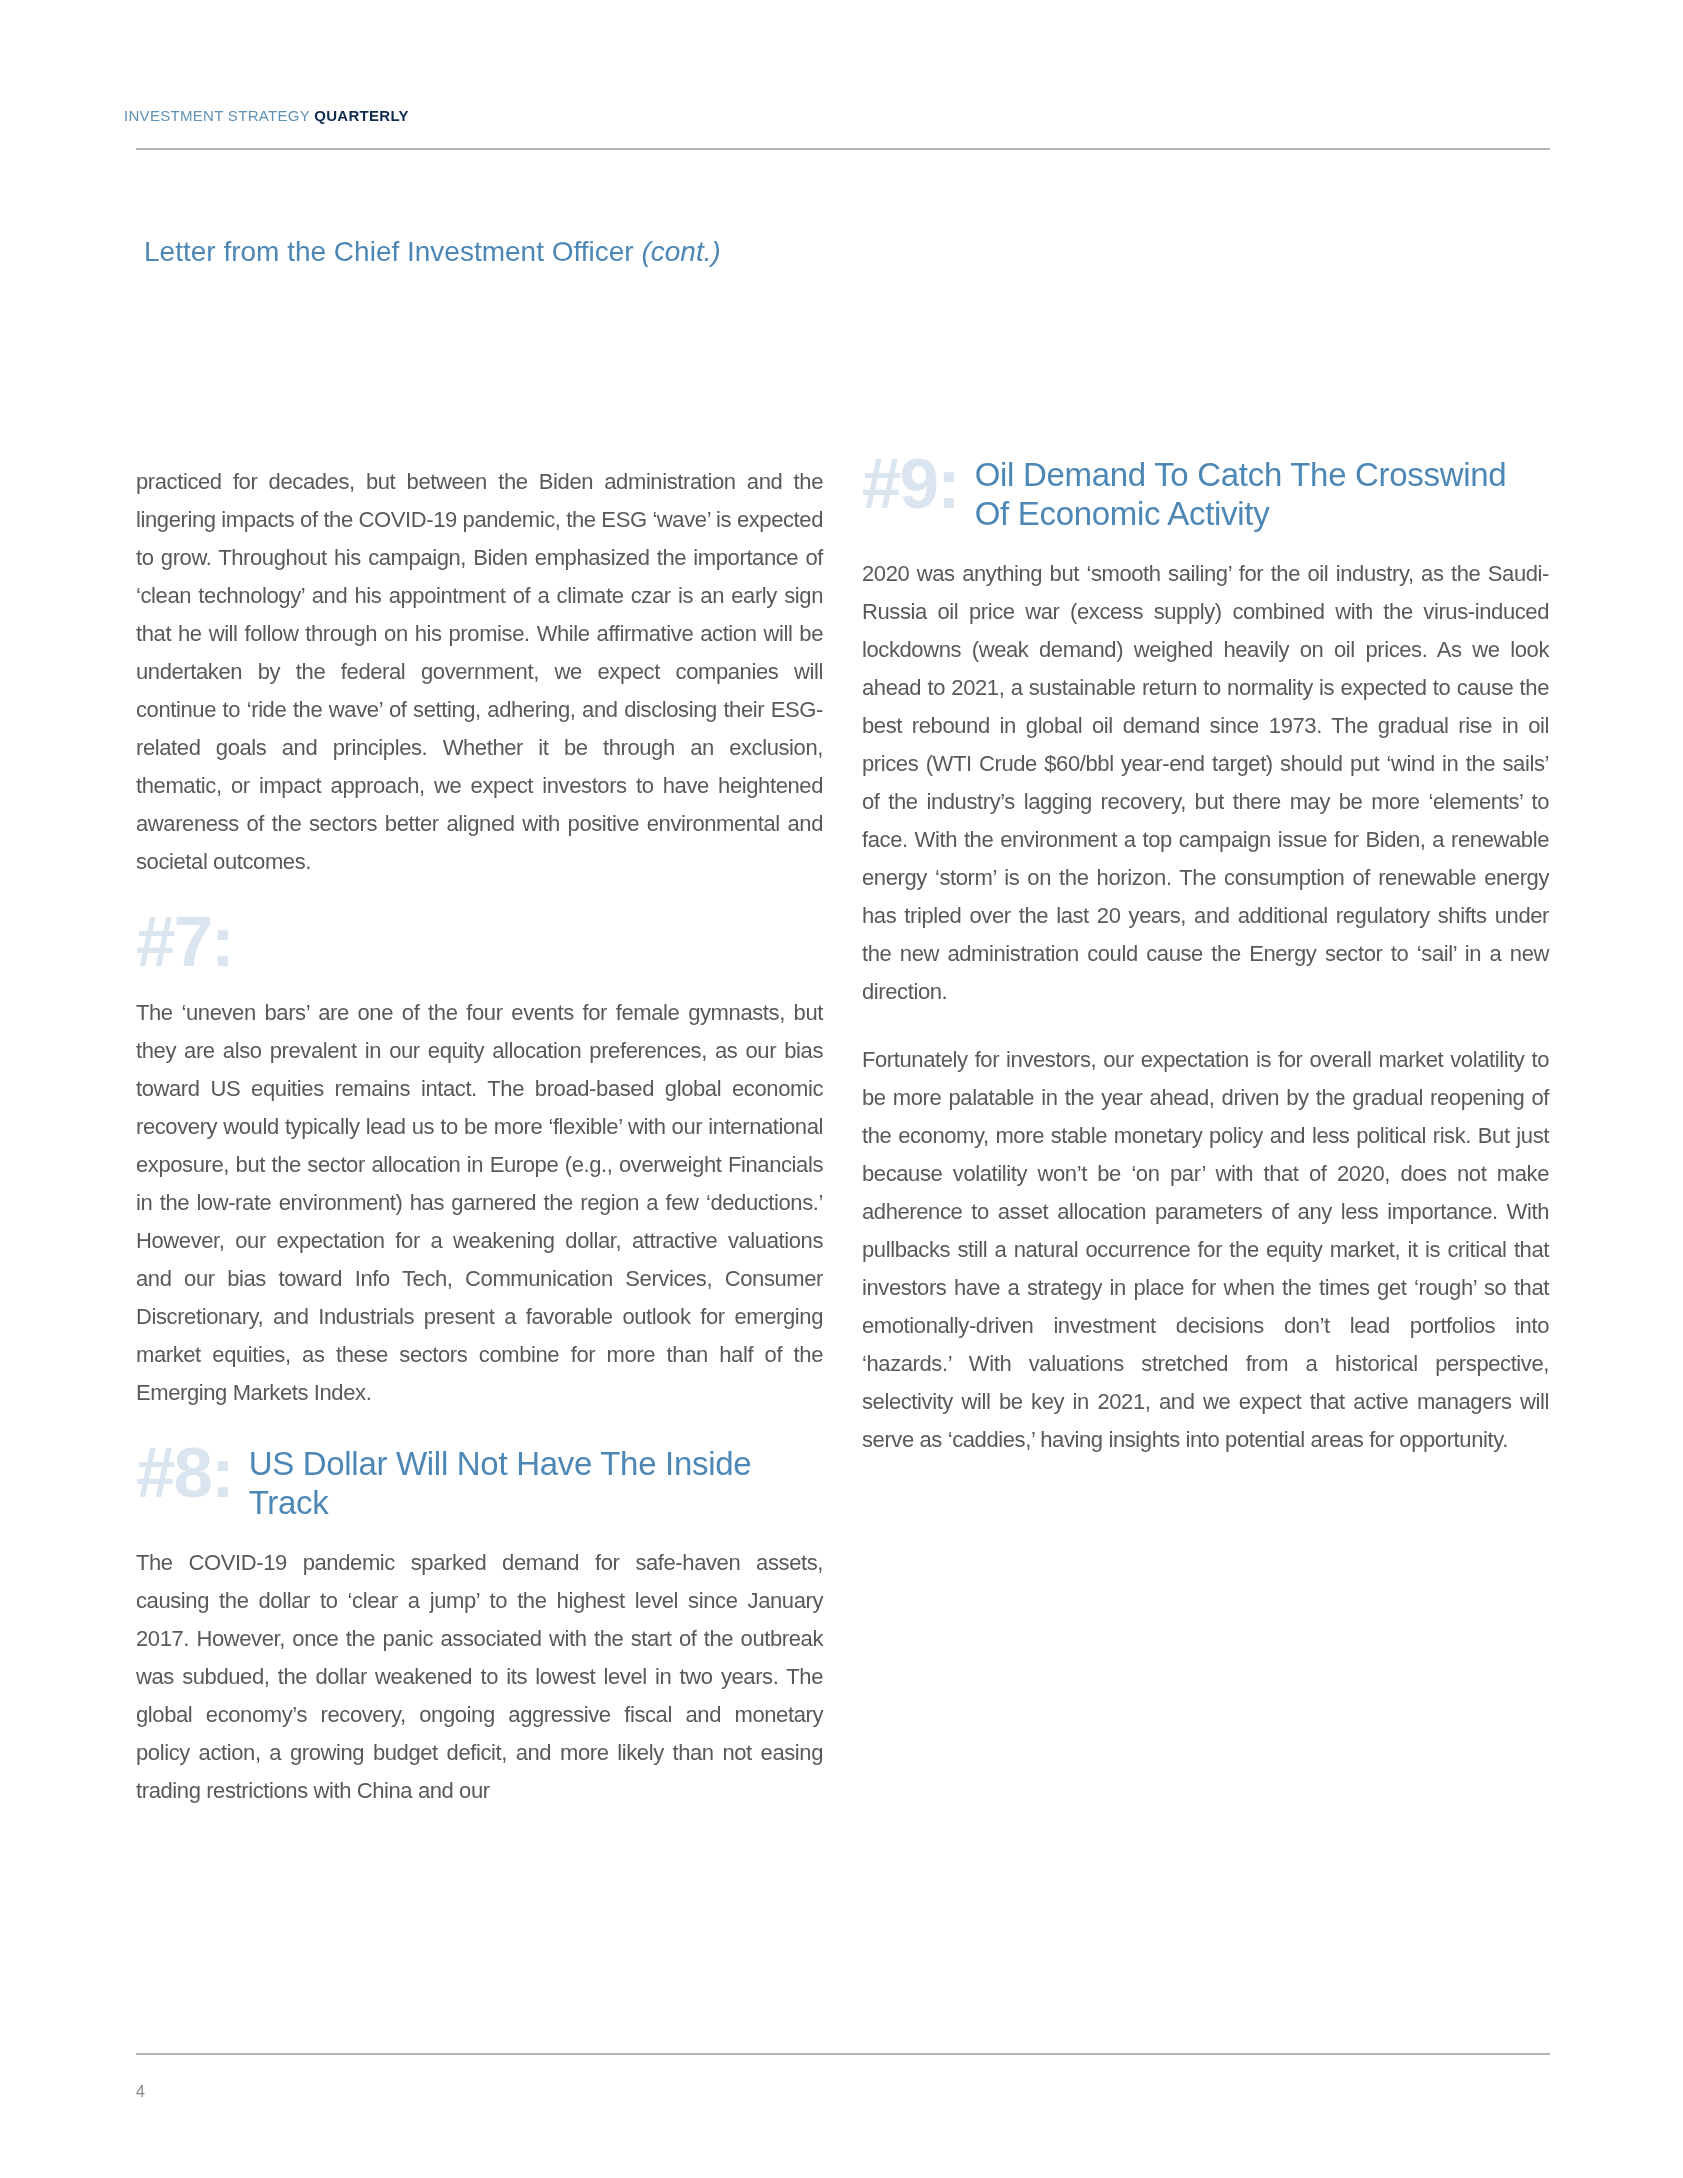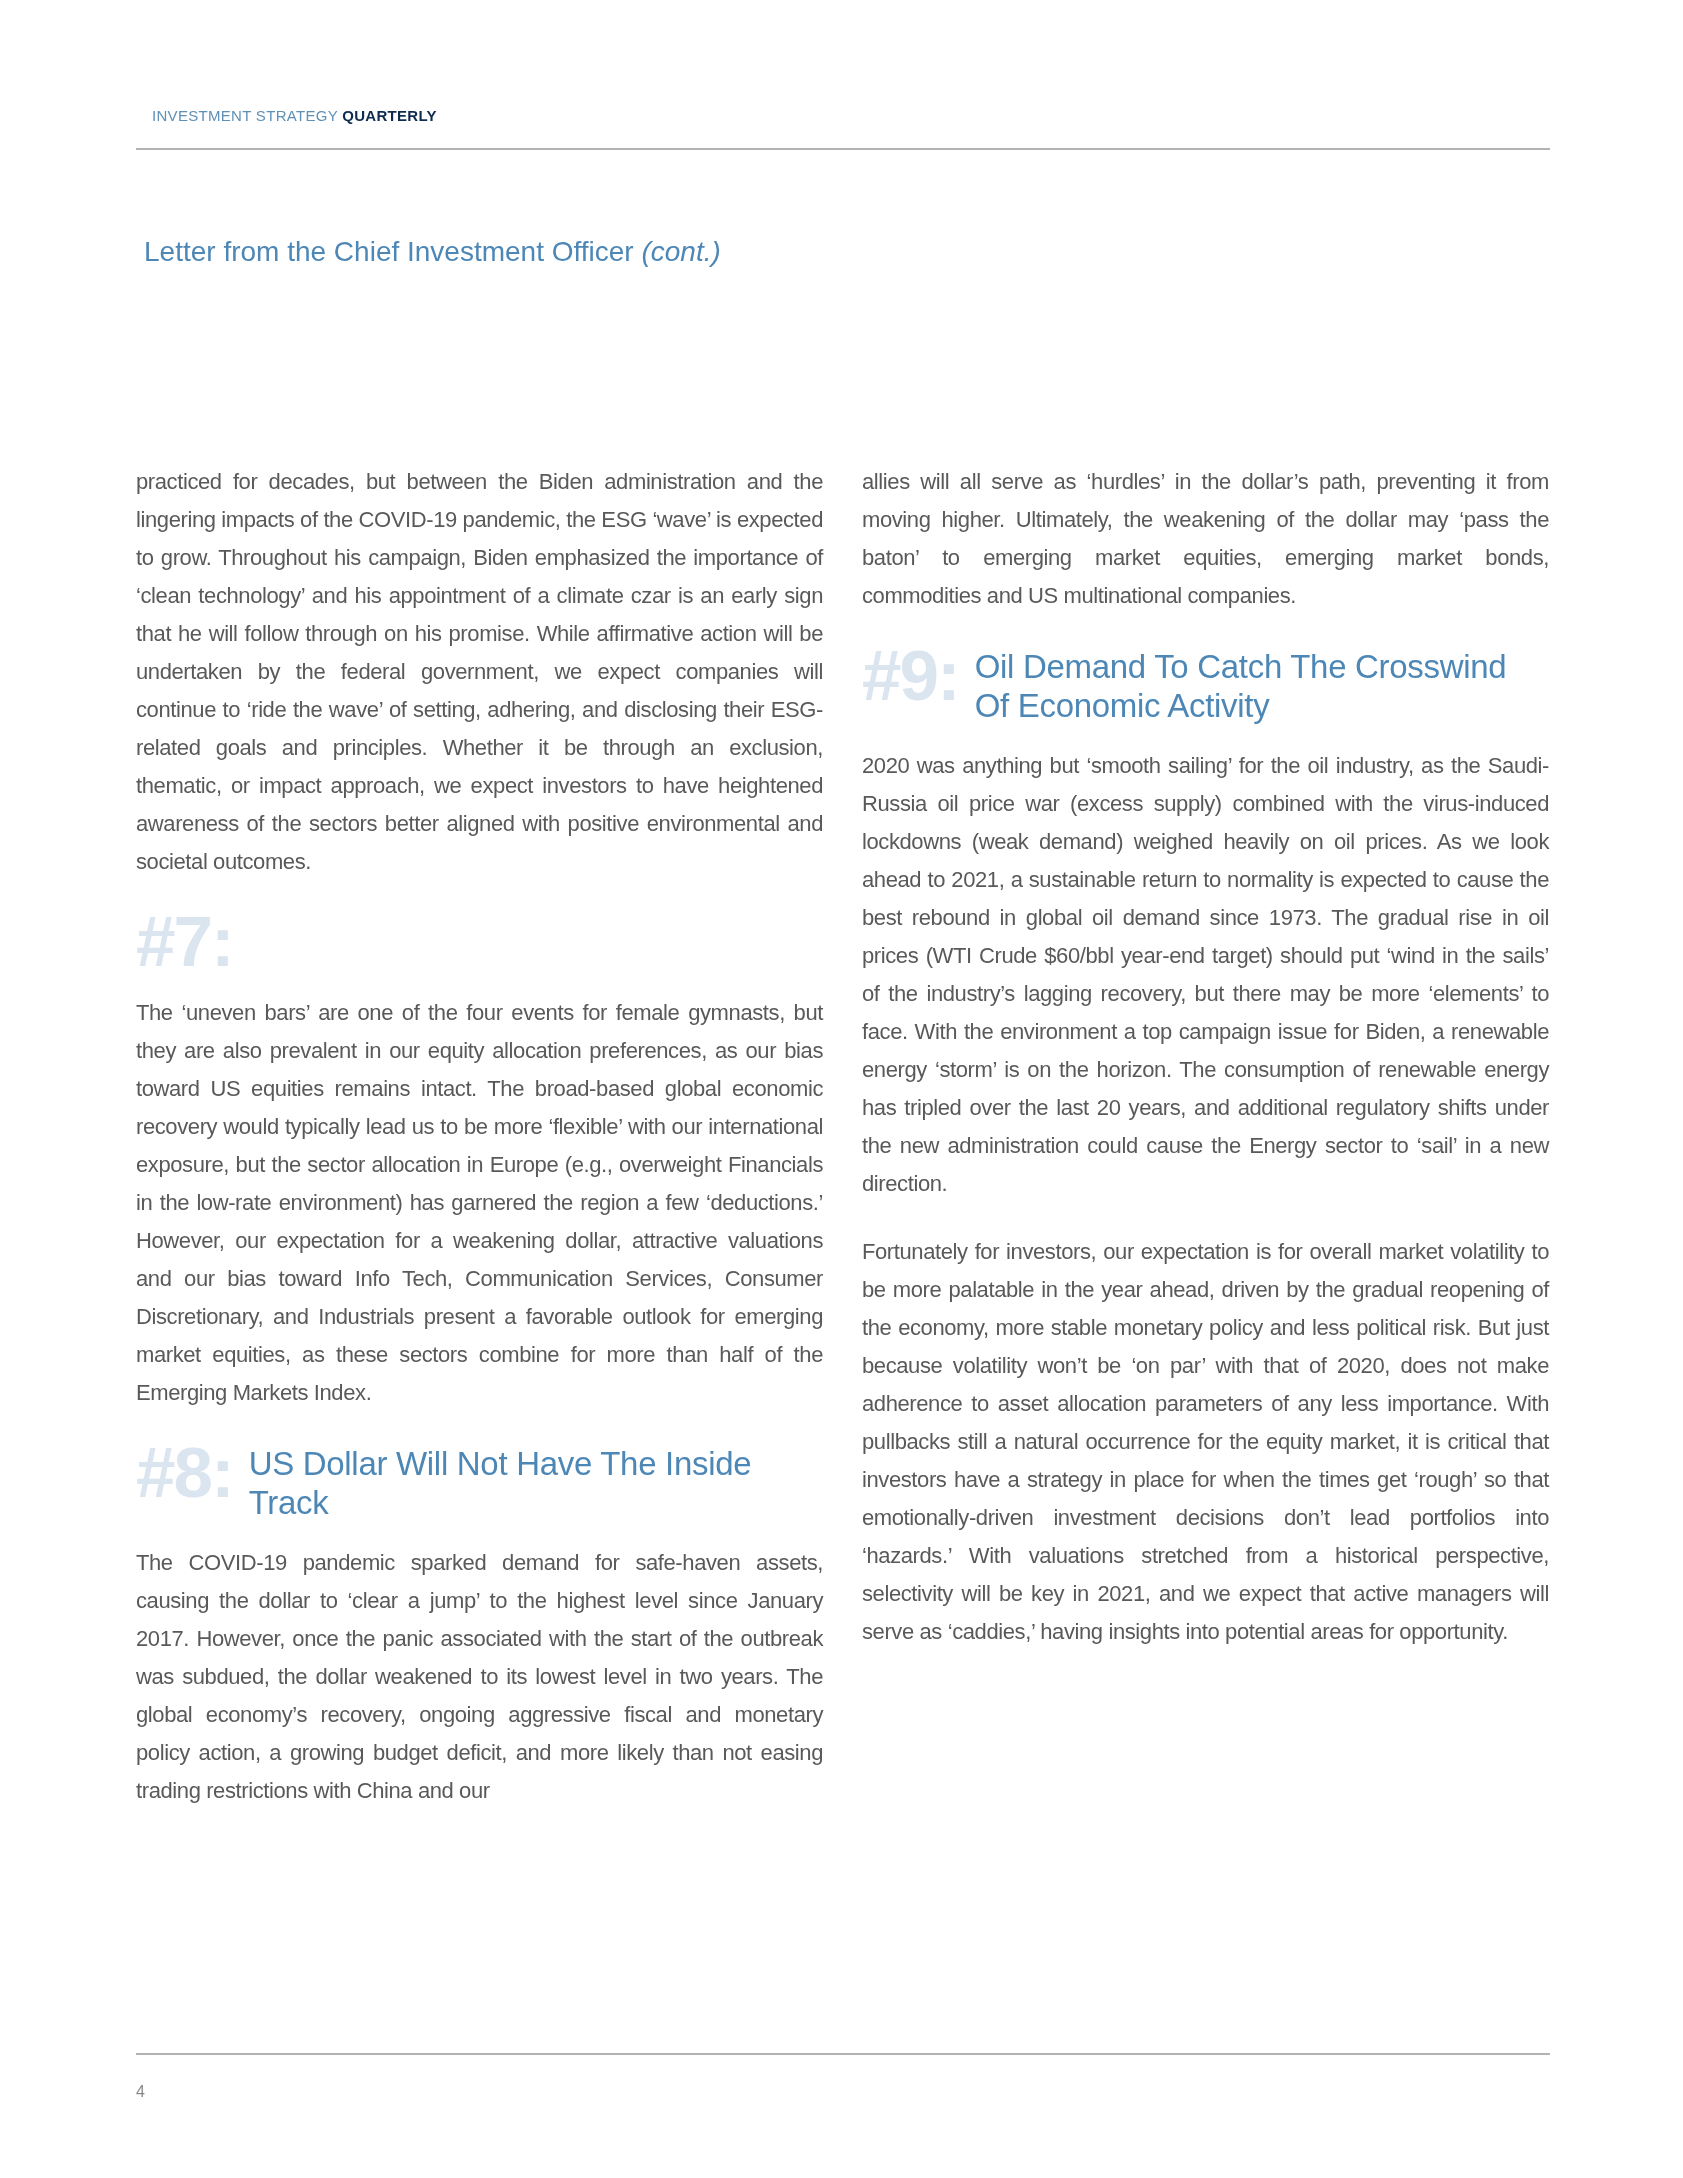--- a/index.html
+++ b/index.html
@@ -1,18 +1,18 @@
 <!DOCTYPE html>
 <html><head>
 <meta charset="utf-8">
 <style>
   html, body { margin: 0; padding: 0; background: #ffffff; }
   body { width: 1683px; height: 2178px; position: relative; overflow: hidden;
          font-family: "Liberation Sans", sans-serif; color: #555555; }
-  .header-label { position: absolute; left: 152px; top: 107px; font-size: 15px; letter-spacing: 0.3px; }
+  .header-label { position: absolute; left: 124px; top: 107px; font-size: 15px; letter-spacing: 0.3px; }
   .header-label .light { color: #5f90b5; }
   .header-label .bold { color: #0f2c4f; font-weight: bold; }
   .rule { position: absolute; left: 136px; width: 1414px; height: 0; border-top: 2px solid #b3b3b3; }
   .rule.top { top: 148px; }
   .rule.bottom { top: 2053px; }
   .page-title { position: absolute; left: 136px; top: 228px; font-size: 28px; color: #4d87b6; font-weight: normal; margin: 8px; }
   .page-title em { font-style: italic; }
   .column { position: absolute; top: 447px; width: 687px; }
   .col-left { left: 136px; }
   .col-right { left: 862px; }
@@ -47,21 +47,20 @@
   <div class="section">
     <div class="section-head">
       <span class="section-num">#8:</span>
       <h2 class="section-title">US Dollar Will Not Have The Inside Track</h2>
     </div>
     <p>The COVID-19 pandemic sparked demand for safe-haven assets, causing the dollar to ‘clear a jump’ to the highest level since January 2017. However, once the panic associated with the start of the outbreak was subdued, the dollar weakened to its lowest level in two years. The global economy’s recovery, ongoing aggressive fiscal and monetary policy action, a growing budget deficit, and more likely than not easing trading restrictions with China and our</p>
   </div>
 </div>
 
 <div class="column col-right">
-  <p>allies will all serve as ‘hurdles’ in the dollar’s path, preventing it from moving higher. Ultimately, the weakening of the dollar may ‘pass the baton’ to emerging market equities, emerging market bonds, commodities and US multinational companies.</p>
 
   <div class="section">
     <div class="section-head">
       <span class="section-num">#9:</span>
       <h2 class="section-title">Oil Demand To Catch The Crosswind Of Economic Activity</h2>
     </div>
     <p>2020 was anything but ‘smooth sailing’ for the oil industry, as the Saudi-Russia oil price war (excess supply) combined with the virus-induced lockdowns (weak demand) weighed heavily on oil prices. As we look ahead to 2021, a sustainable return to normality is expected to cause the best rebound in global oil demand since 1973. The gradual rise in oil prices (WTI Crude $60/bbl year-end target) should put ‘wind in the sails’ of the industry’s lagging recovery, but there may be more ‘elements’ to face. With the environment a top campaign issue for Biden, a renewable energy ‘storm’ is on the horizon. The consumption of renewable energy has tripled over the last 20 years, and additional regulatory shifts under the new administration could cause the Energy sector to ‘sail’ in a new direction.</p>
   </div>
 
   <div class="section">

